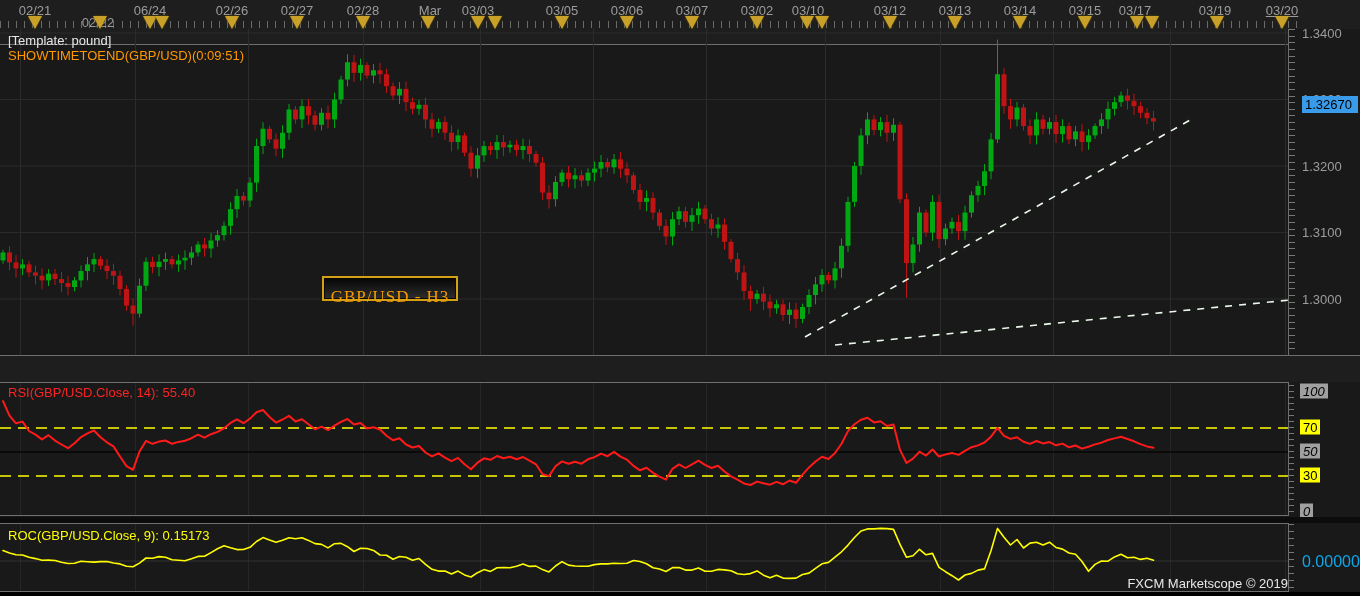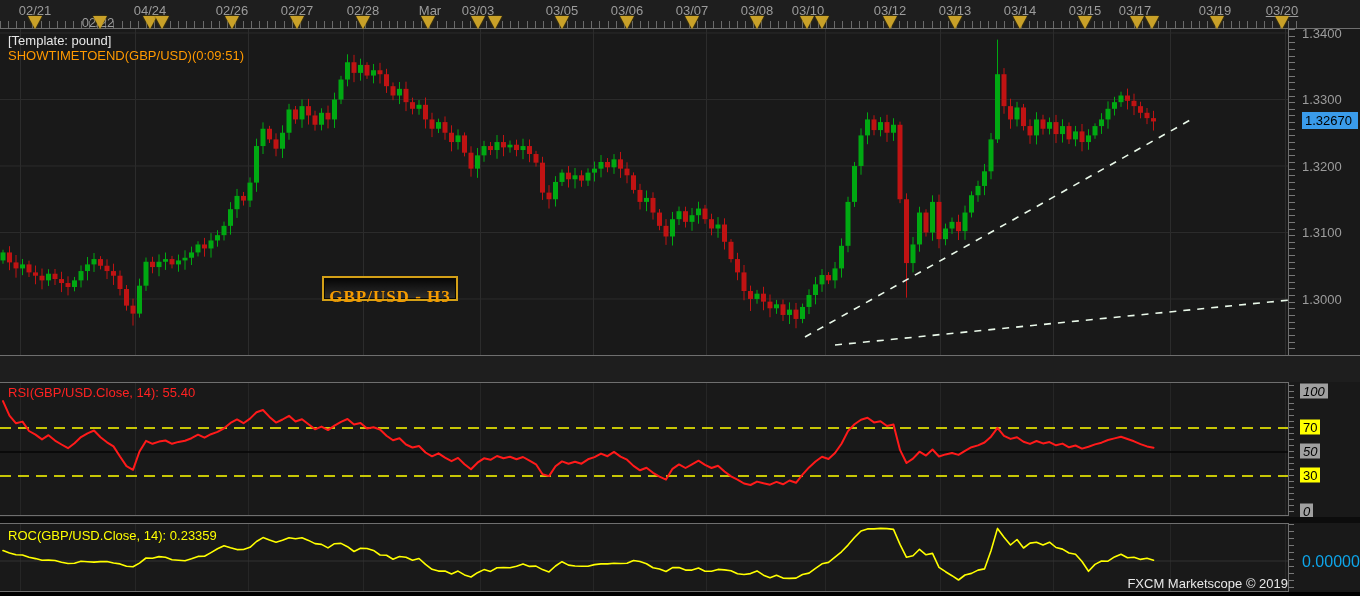--- a/index.html
+++ b/index.html
@@ -7,21 +7,21 @@
   #canvas {
     position:relative; width:1360px; height:596px;
     background:#191919; overflow:hidden;
     font-family:"Liberation Sans", sans-serif;
     -webkit-font-smoothing:antialiased;
   }
   .abs { position:absolute; }
 
   
   #top-axis {
-    left:0; top:0; width:1360px; height:29px;
+    left:0; top:0; width:1360px; height:45px;
     background:#1e1e1e; border-bottom:1px solid #6f6f6f;
   }
   #top-ticks {
     left:0; top:21px; width:1300px; height:7px;
     background:repeating-linear-gradient(to right,#6a6a6a 0 1px,transparent 1px 8.1px);
   }
   .top-date {
     top:3px; transform:translateX(-50%);
     color:#9c9c9c; font-size:13px; white-space:nowrap;
   }
@@ -37,36 +37,36 @@
   #main-plot svg { display:block; }
   #overlay-template { left:8px; top:33px;  color:#e6e6e6; font-size:13px; }
   #overlay-showtime { left:8px; top:48px;  color:#ff9900; font-size:13px; }
   #pair-badge {
     left:322px; top:276px; width:136px; height:25px;
     background:linear-gradient(180deg,#050505 0%,#1c1c1c 55%,#2e2e2e 100%);
     border:2px solid #d4a017; box-shadow:inset 0 0 0 1px #0a0802;
     display:flex; align-items:center; justify-content:center;
   }
   #pair-badge span {
-    font-family:"Liberation Serif", serif; font-size:17px; font-weight:bold;
+    font-family:"Liberation Serif", serif; font-size:17px; font-weight:normal;
     color:#f59b00; letter-spacing:1px; white-space:nowrap;margin-top:16px;
   }
 
   
   #price-axis { left:1288px; top:29px; width:72px; height:326px; background:#191919; border-left:1px solid #6f6f6f; }
   #price-axis-ticks {
     left:1289px; top:29px; width:6px; height:326px;
     background:repeating-linear-gradient(to bottom,#777 0 1px,transparent 1px 6.65px);
   }
   .price-label {
     left:1302px; transform:translateY(-50%);
     color:#9c9c9c; font-size:13px;
   }
   #price-tag {
-    left:1302px; top:112px; width:56px; height:17px;
+    left:1302px; top:96px; width:56px; height:17px;
     background:#3a9bea; color:#000; font-size:13px;
     display:flex; align-items:center; padding-left:3px;
   }
 
   
   #bottom-axis {
     left:0; top:355px; width:1360px; height:27px;
     background:#1e1e1e; border-top:1px solid #6f6f6f;
   }
 
@@ -106,30 +106,30 @@
 </head>
 <body>
 
 <div id="canvas">
 
   <div id="top-axis" class="abs">
     <div id="top-ticks" class="abs"></div>
     <div id="top-labels">
         <div class="top-date abs" style="left: 35px;">02/21</div>
         <div class="top-date abs" style="left: 98px; margin-top: 12px;">02/22</div>
-        <div class="top-date abs" style="left: 150px;">04/24</div>
+        <div class="top-date abs" style="left: 150px;">06/24</div>
         <div class="top-date abs" style="left: 232px;">02/26</div>
         <div class="top-date abs" style="left: 297px;">02/27</div>
         <div class="top-date abs" style="left: 363px;">02/28</div>
         <div class="top-date abs" style="left: 430px;">Mar</div>
         <div class="top-date abs" style="left: 478px;">03/03</div>
         <div class="top-date abs" style="left: 562px;">03/05</div>
         <div class="top-date abs" style="left: 627px;">03/06</div>
         <div class="top-date abs" style="left: 692px;">03/07</div>
-        <div class="top-date abs" style="left: 757px;">03/08</div>
+        <div class="top-date abs" style="left: 757px;">03/02</div>
         <div class="top-date abs" style="left: 808px;">03/10</div>
         <div class="top-date abs" style="left: 890px;">03/12</div>
         <div class="top-date abs" style="left: 955px;">03/13</div>
         <div class="top-date abs" style="left: 1020px; text-align: right;">03/14</div>
         <div class="top-date abs" style="left: 1085px;">03/15</div>
         <div class="top-date abs" style="left: 1135px;">03/17</div>
         <div class="top-date abs" style="left: 1215px;">03/19</div>
         <div class="top-date abs" style="left: 1282px; text-decoration: underline;">03/20</div>
       </div>
     <div id="day-arrows">
@@ -615,20 +615,20 @@
           <line x1="825.5" y1="0" x2="825.5" y2="67" stroke="#262626"></line>
           <line x1="940.5" y1="0" x2="940.5" y2="67" stroke="#262626"></line>
           <line x1="1053.5" y1="0" x2="1053.5" y2="67" stroke="#262626"></line>
           <line x1="1170.5" y1="0" x2="1170.5" y2="67" stroke="#262626"></line>
           <line x1="1285.5" y1="0" x2="1285.5" y2="67" stroke="#262626"></line>
           <line x1="0" y1="37" x2="1288" y2="37" stroke="#333333"></line>
         </g>
         <polyline points="3,26.6 9.5,29.0 16,30.8 22.5,31.0 29,33.3 35.5,34.6 42,36.3 48.5,36.1 55,36.5 61.5,38.2 68,39.5 74.5,39.3 81,37.2 87.5,37.7 94,38.1 100.5,37.6 107,37.5 113.5,39.0 120,39.9 126.5,42.2 133,42.8 139.5,39.1 146,34.0 152.5,34.2 159,32.6 165.5,33.3 172,35.8 178.5,36.3 185,36.8 191.5,34.7 198,32.4 204.5,32.3 211,28.6 217.5,24.8 224,21.7 230.5,23.8 237,25.6 243.5,25.5 250,23.3 256.5,17.5 263,13.6 269.5,16.1 276,18.2 282.5,16.3 289,13.7 295.5,14.7 302,13.8 308.5,16.4 315,19.6 321.5,20.4 328,23.9 334.5,19.7 341,19.4 347.5,22.7 354,27.5 360.5,24.3 367,24.5 373.5,26.4 380,31.0 386.5,31.3 393,35.2 399.5,32.5 406,33.2 412.5,36.3 419,34.5 425.5,40.4 432,45.3 438.5,47.1 445,47.1 451.5,50.0 458,47.1 464.5,50.9 471,53.0 477.5,48.7 484,45.6 490.5,47.4 497,43.8 503.5,43.5 510,43.8 516.5,42.2 523,39.9 529.5,42.4 536,42.1 542.5,45.6 549,47.9 555.5,42.0 562,37.7 568.5,41.1 575,42.0 581.5,42.2 588,42.2 594.5,40.6 601,39.9 607.5,39.9 614,39.3 620.5,39.5 627,39.2 633.5,36.5 640,37.5 646.5,39.7 653,43.8 659.5,45.0 666,47.5 672.5,43.6 679,43.6 685.5,46.1 692,46.1 698.5,44.0 705,47.2 711.5,47.2 718,45.4 724.5,45.9 731,46.8 737.5,49.8 744,50.5 750.5,49.6 757,46.9 763.5,51.2 770,53.7 776.5,51.2 783,54.1 789.5,54.4 796,54.1 802.5,50.5 809,49.1 815.5,44.3 822,39.8 828.5,38.4 835,33.1 841.5,27.8 848,21.1 854.5,13.5 861,7.0 867.5,4.9 874,4.9 880.5,4.4 887,4.6 893.5,5.4 900,20.4 906.5,33.3 913,31.7 919.5,25.3 926,30.8 932.5,29.4 939,43.4 945.5,47.7 952,51.7 958.5,56.0 965,51.0 971.5,49.4 978,46.1 984.5,44.9 991,26.7 997.5,4.4 1004,13.2 1010.5,21.0 1017,15.5 1023.5,24.0 1030,19.1 1036.5,18.2 1043,21.0 1049.5,18.2 1056,23.5 1062.5,25.1 1069,29.0 1075.5,30.2 1082,37.5 1088.5,47.3 1095,40.4 1101.5,37.0 1108,37.2 1114.5,32.9 1121,30.2 1127.5,33.8 1134,33.2 1140.5,35.4 1147,34.3 1153.5,36.2" fill="none" stroke="#ffff00" stroke-width="1.6" stroke-linejoin="round" stroke-linecap="round"></polyline>
       </svg>
   </div>
-  <div id="roc-label" class="abs">ROC(GBP/USD.Close, 14): 0.23359</div>
+  <div id="roc-label" class="abs">ROC(GBP/USD.Close, 9): 0.15173</div>
   <div id="roc-axis-border" class="abs"></div>
   <div id="roc-axis-ticks" class="abs"></div>
   <div id="roc-zero-label" class="abs">0.00000</div>
   <div id="copyright" class="abs">FXCM Marketscope © 2019</div>
 
   <div id="bottom-strip" class="abs"></div>
 </div>
 
 </body></html>

